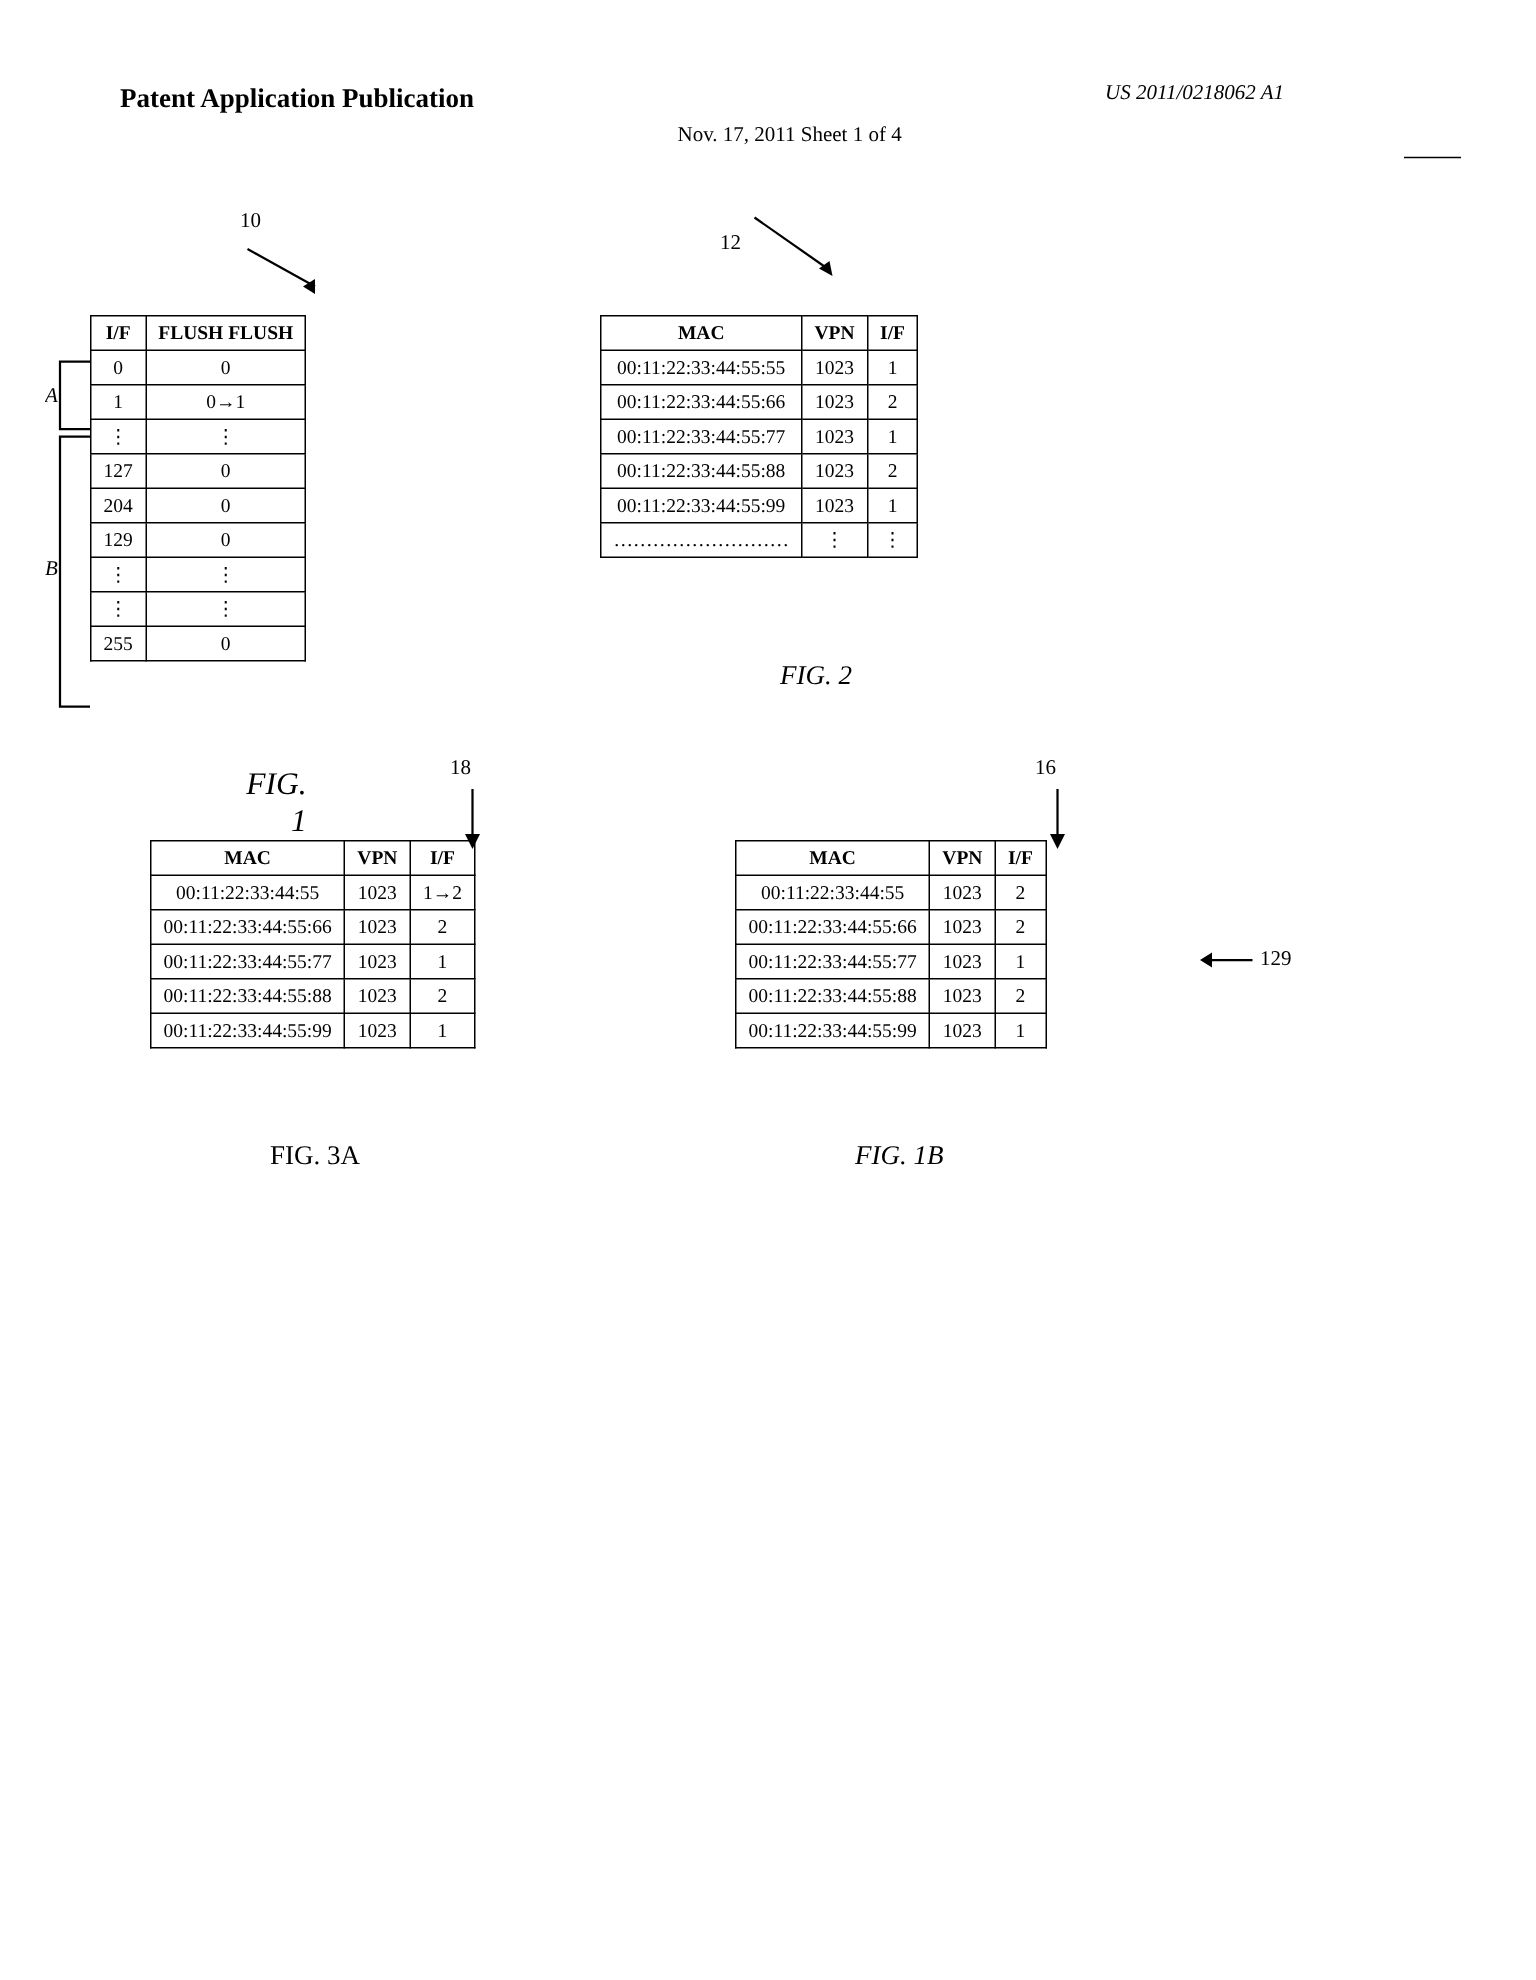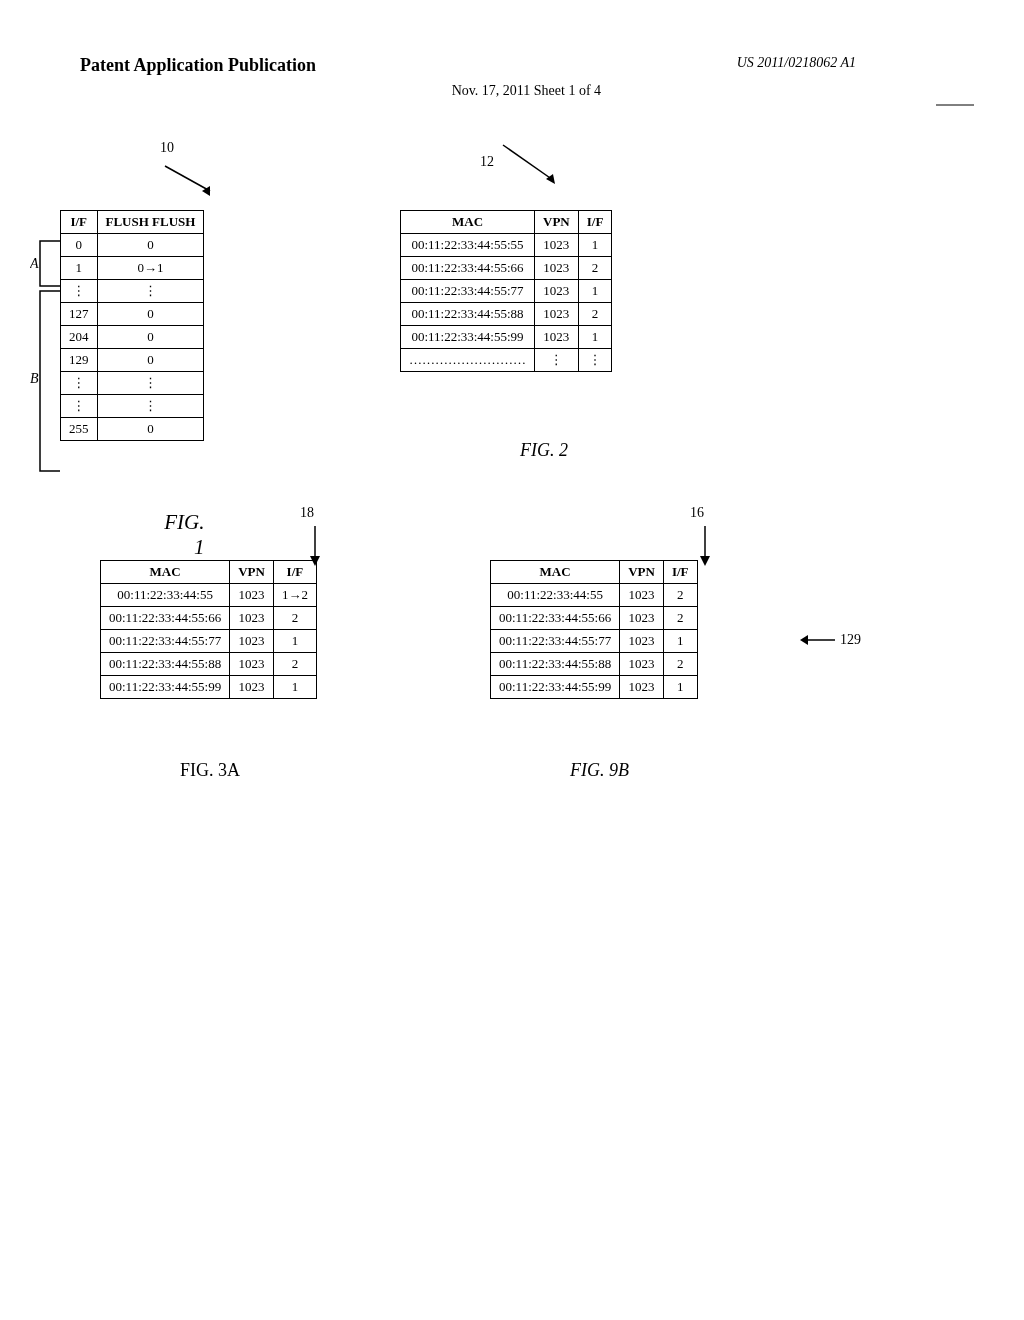--- a/index.html
+++ b/index.html
@@ -327,18 +327,18 @@
             <td>2</td>
           </tr>
           <tr>
             <td>00:11:22:33:44:55:99</td>
             <td>1023</td>
             <td>1</td>
           </tr>
         </tbody>
       </table>
 
-      <div style="position:absolute; top:200px; left:80px; font-size:18px; font-style:italic;">FIG. 9B</div>
+      <div style="position:absolute; top:200px; left:80px; font-size:18px; font-style:italic;">FIG. 1B</div>
     </div>
 
   </div>
 
 </div>
 
 </body></html>

